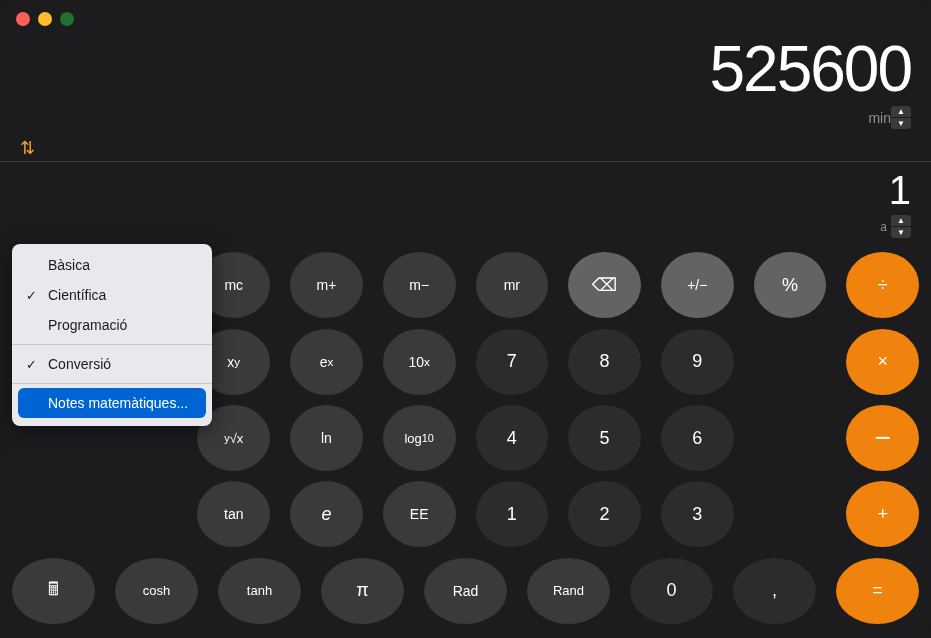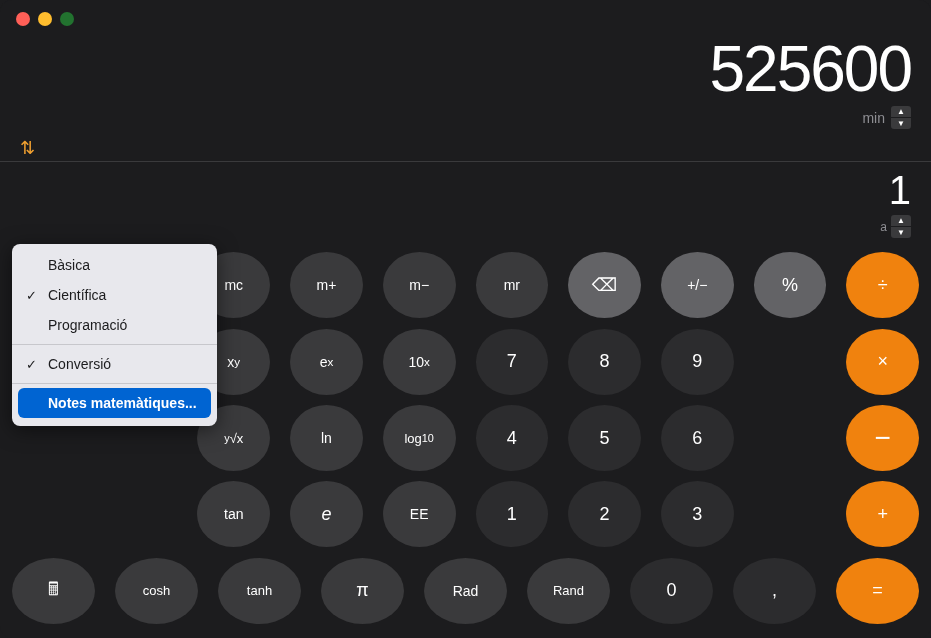--- a/index.html
+++ b/index.html
@@ -63,21 +63,20 @@
       font-size: 64px;
       color: #ffffff;
       font-weight: 300;
       letter-spacing: -2px;
       line-height: 1.1;
     }
 
     .display-unit-row {
       display: flex;
       align-items: center;
-      gap: 6px;
       margin-top: 2px;
     }
 
     .display-unit {
       font-size: 14px;
       color: #8e8e93;
     }
 
     .display-stepper {
       display: flex;
@@ -221,21 +220,20 @@
       left: 14px;
       font-size: 13px;
     }
 
     .menu-item.highlighted {
       background: #0064d2;
       color: #ffffff;
       border-radius: 6px;
       margin: 2px 6px;
       padding: 7px 14px 7px 30px;
-      font-weight: bold;
     }
 
     .menu-separator {
       height: 1px;
       background: #c7c7cc;
       margin: 4px 0;
     }
   </style>
 </head>
 <body>

